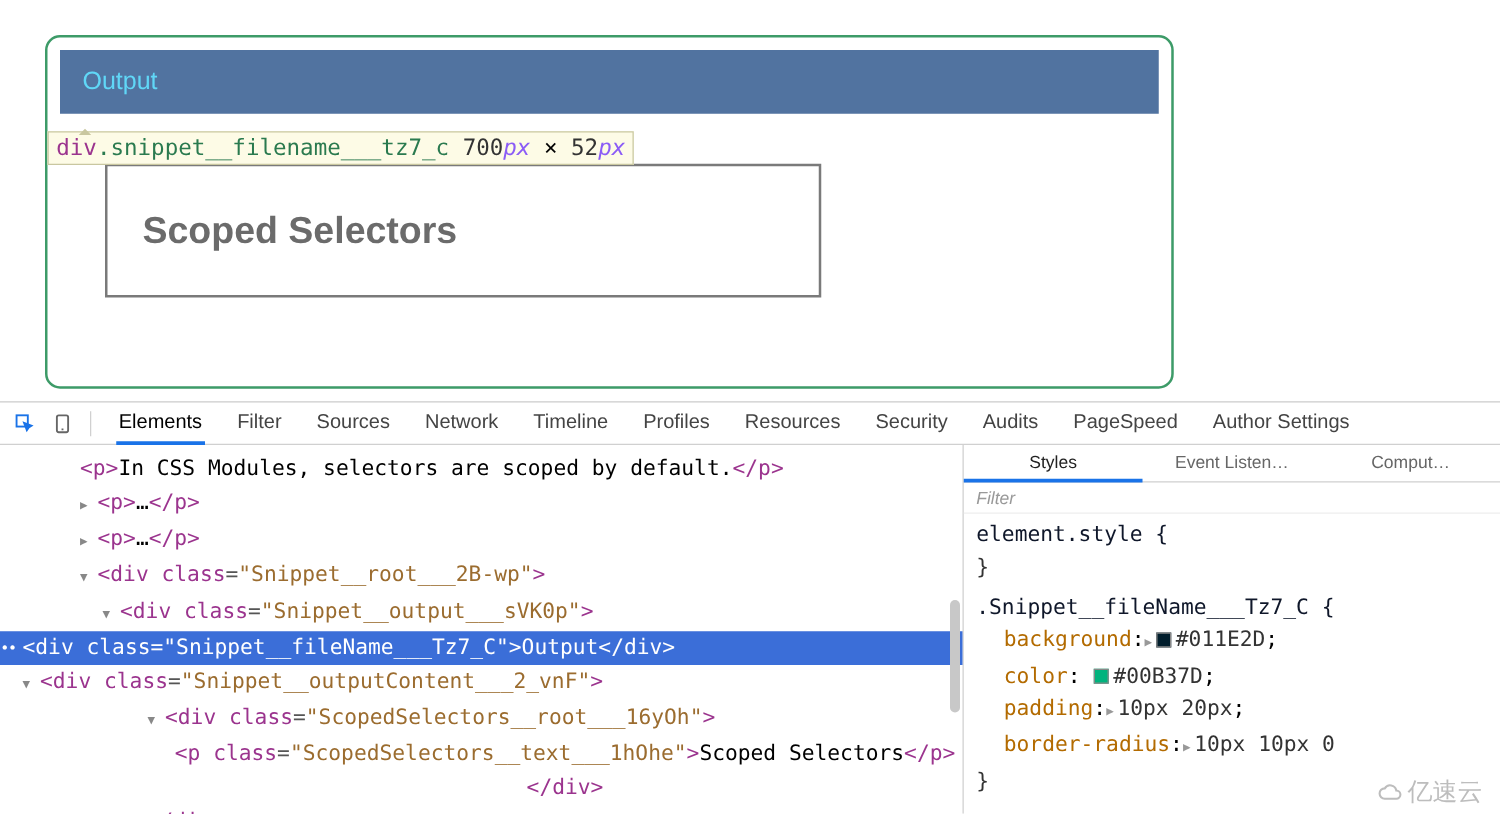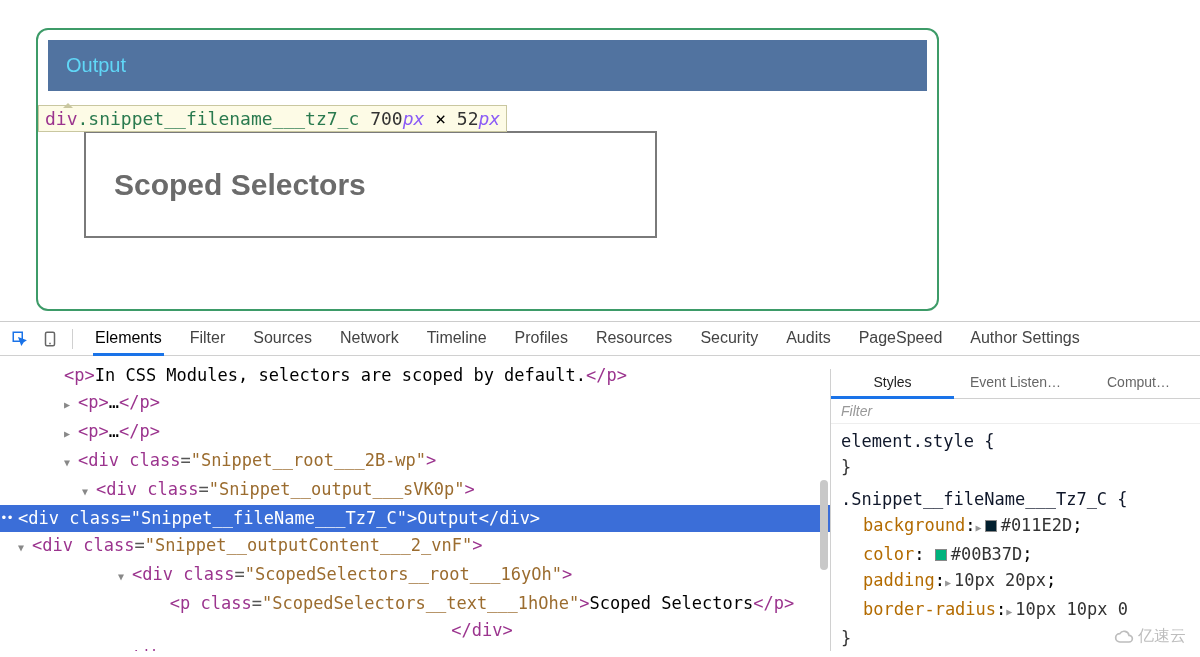--- a/index.html
+++ b/index.html
@@ -25,21 +25,21 @@
 .toolbar { display: flex; align-items: center; height: 34px; border-bottom: 1px solid #d0d0d0; padding: 0 8px; gap: 6px; }
 .tb-icon { width: 24px; height: 24px; display: flex; align-items: center; justify-content: center; color: #666; }
 .tb-icon svg { width: 18px; height: 18px; }
 .tb-sep { width: 1px; height: 20px; background: #d0d0d0; margin: 0 4px; }
 .tabs { display: flex; gap: 24px; font-size: 16px; color: #444; padding-left: 10px; }
 .tab { padding: 6px 2px; cursor: pointer; }
 .tab.active { color: #000; border-bottom: 3px solid #1a73e8; margin-bottom: -1px; }
 
 .panels { display: flex; flex: 1; overflow: hidden; }
 .dom-panel { flex: 1; overflow: auto; padding: 6px 0; font-size: 17px; line-height: 27px; position: relative; }
-.side-panel { width: 370px; border-left: 1px solid #d0d0d0; display: flex; flex-direction: column; margin-top: 13px; }
+.side-panel { width: 430px; border-left: 1px solid #d0d0d0; display: flex; flex-direction: column; }
 
 .dom-line { white-space: nowrap; padding-left: 18px; }
 .dom-line.i1 { padding-left: 64px; }
 .dom-line.i2 { padding-left: 82px; }
 .dom-line.i3 { }
 .dom-line.i4 { padding-left: 118px; }
 .dom-line.i5 { padding-left: 134px; text-align: center; }
 .dom-line.sel { background: #3b6ed8; color: #fff; position: relative; }
 .dom-line.sel::before { content: "•••"; position: absolute; left: -6px; top: 0; font-size: 12px; letter-spacing: -1px; color: #fff; }
 .arrow { color: #888; display: inline-block; width: 14px; }
@@ -61,21 +61,21 @@
 .styles-body { padding: 4px 10px; font-size: 17px; line-height: 26px; overflow: auto; flex: 1; }
 .selector-line { color: #0f172a; }
 .brace { color: #333; }
 .rule { padding-left: 22px; }
 .prop { color: #b36b00; }
 .val { color: #333; }
 .swatch { display: inline-block; width: 12px; height: 12px; border: 1px solid #888; vertical-align: -1px; margin-right: 4px; }
 .expand-tri { color: #999; font-size: 10px; margin-right: 3px; }
 .scrollbar-thumb { position: absolute; right: 2px; top: 124px; width: 8px; height: 90px; background: #c8c8c8; border-radius: 4px; }
 
-.watermark { position: absolute; right: 14px; bottom: 10px; font-size: 16px; color: #bdbdbd; display: flex; align-items: center; gap: 4px; }
+.watermark { position: absolute; right: 14px; bottom: 10px; font-size: 20px; color: #bdbdbd; display: flex; align-items: center; gap: 4px; }
 .watermark svg { width: 20px; height: 20px; }
 </style>
 </head>
 <body>
 
 <div class="render-area">
   <div class="snippet-root">
     <div class="snippet-filename">Output</div>
     <div class="inspect-tooltip mono">
       <span class="tt-tag">div</span><span class="tt-class">.snippet__filename___tz7_c</span>

